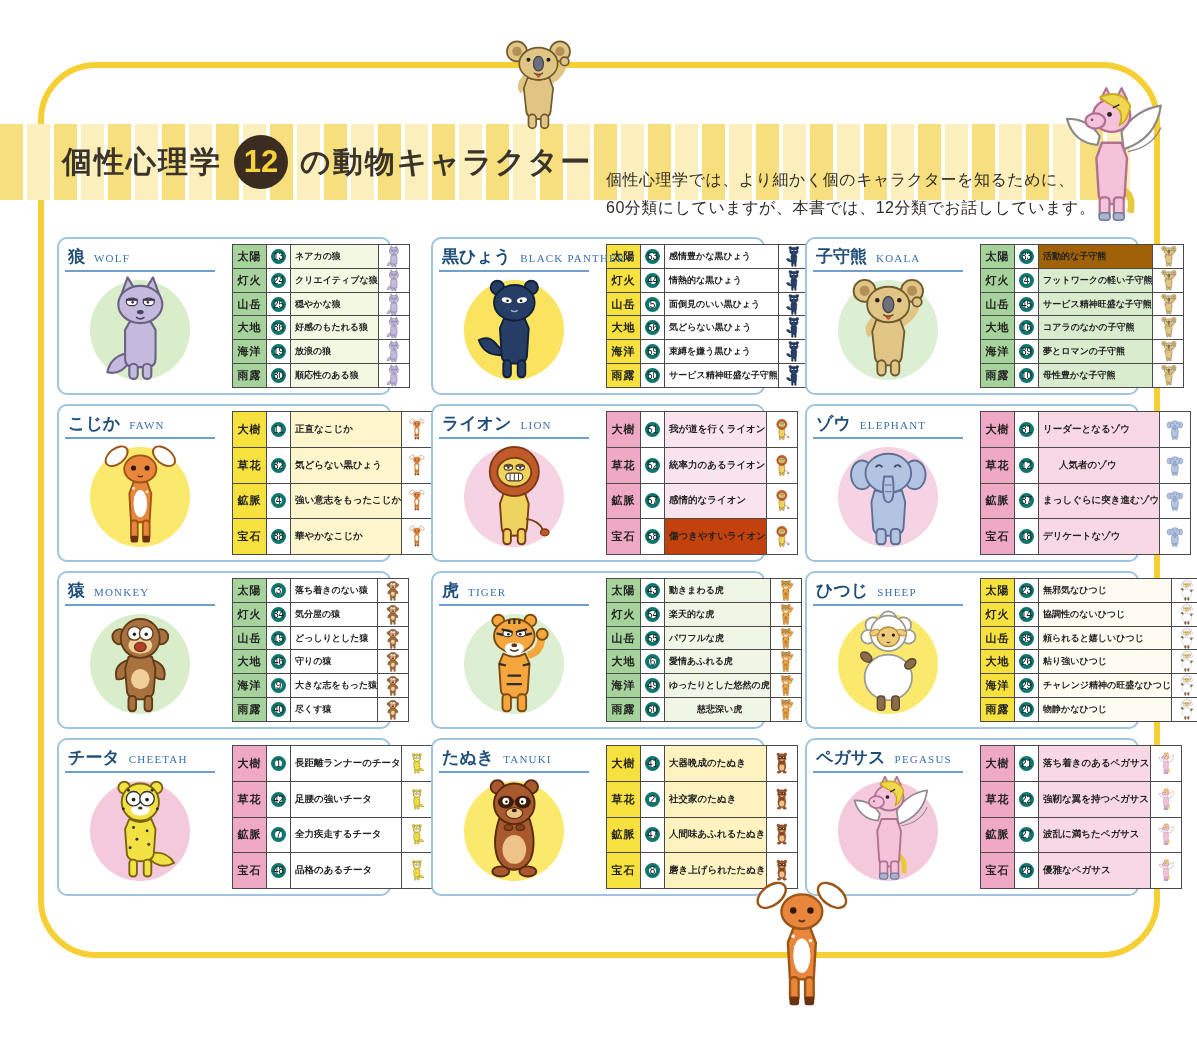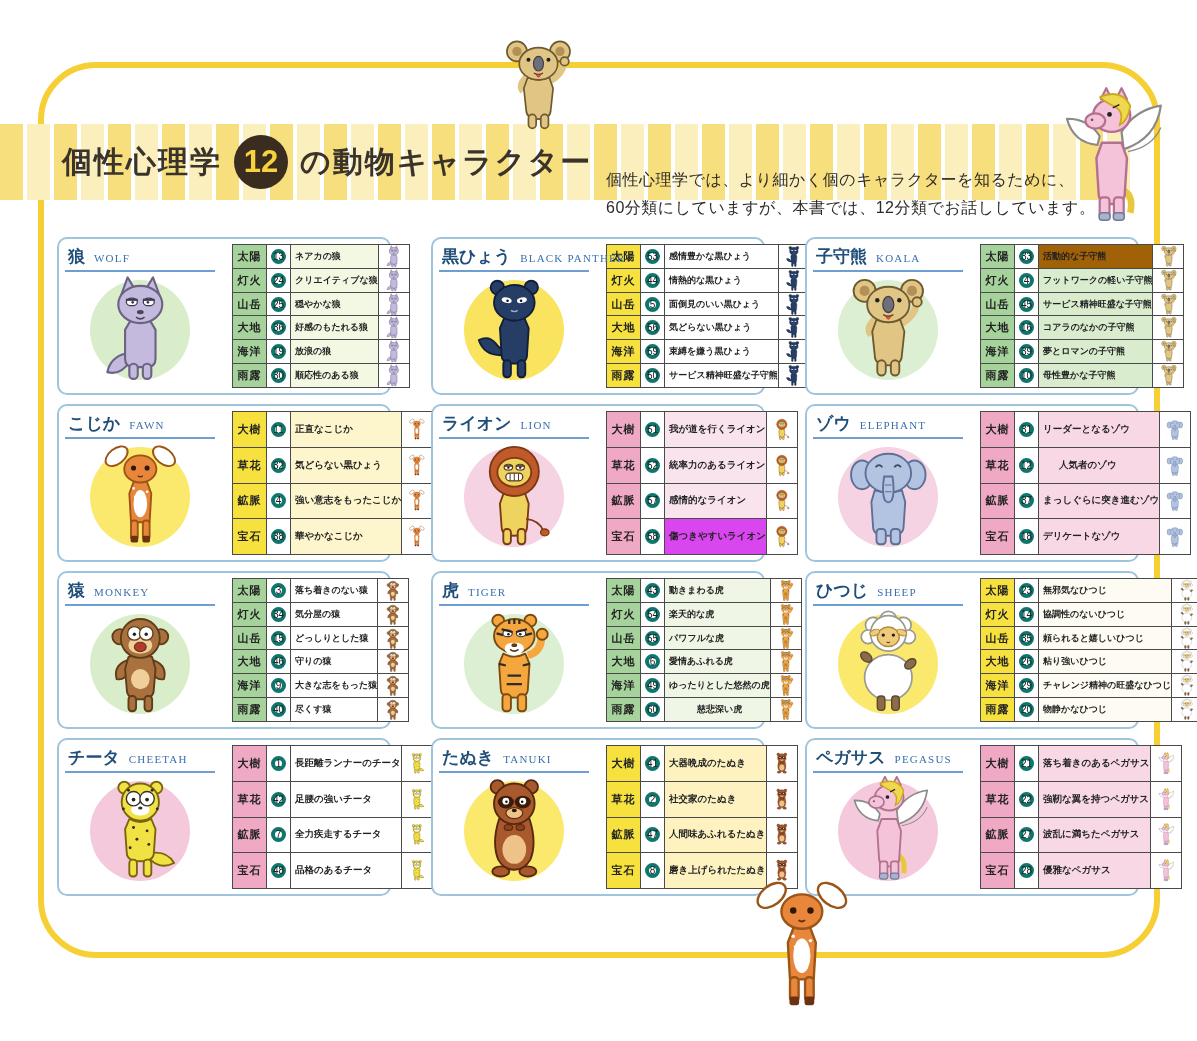--- a/index.html
+++ b/index.html
@@ -1001,21 +1001,21 @@
 <rect x="40" y="38" width="20" height="9" rx="4.5" fill="#fff" stroke="#54381c" stroke-width="1.5"></rect>
 <path d="M45 38 v9 M50 38 v9 M55 38 v9" stroke="#54381c" stroke-width="1.2"></path>
             </svg>
           </span>
   </div>
         <div class="trow">
     <span class="tlabel" style="background: rgb(240, 169, 196);">宝石</span>
     <span class="tnum">
             <span class="circ">58</span>
           </span>
-    <span class="tdesc" style="background: #d946ef;">傷つきやすいライオン</span>
+    <span class="tdesc" style="background: #c2410c;">傷つきやすいライオン</span>
     <span class="ticon">
             <svg viewBox="0 0 100 130" xmlns="http://www.w3.org/2000/svg" class="mini">
 <g stroke="#7c3a14" stroke-width="2.2" stroke-linejoin="round">
 <path d="M38 60 h24 l5 14 -2 28 q0 10 -15 10 t-15 -10 l-2 -28 z" fill="#eed45f"></path>
 <rect x="37" y="104" width="9" height="18" rx="4" fill="#eed45f"></rect>
                 <rect x="54" y="104" width="9" height="18" rx="4" fill="#eed45f"></rect>
 <path d="M64 92 q16 2 20 14" fill="none"></path>
 <circle cx="50" cy="36" r="29" fill="#c05a2a"></circle>
 <ellipse cx="50" cy="37" rx="20" ry="17" fill="#eed45f"></ellipse>
 </g>

